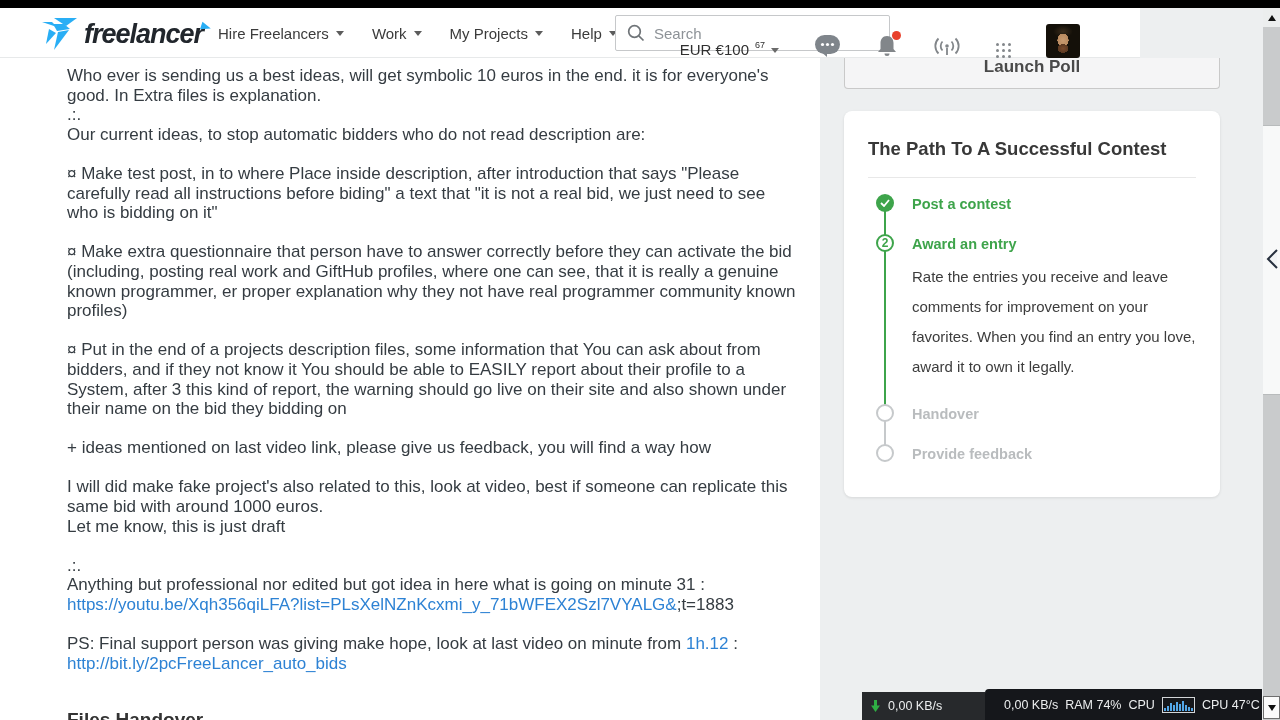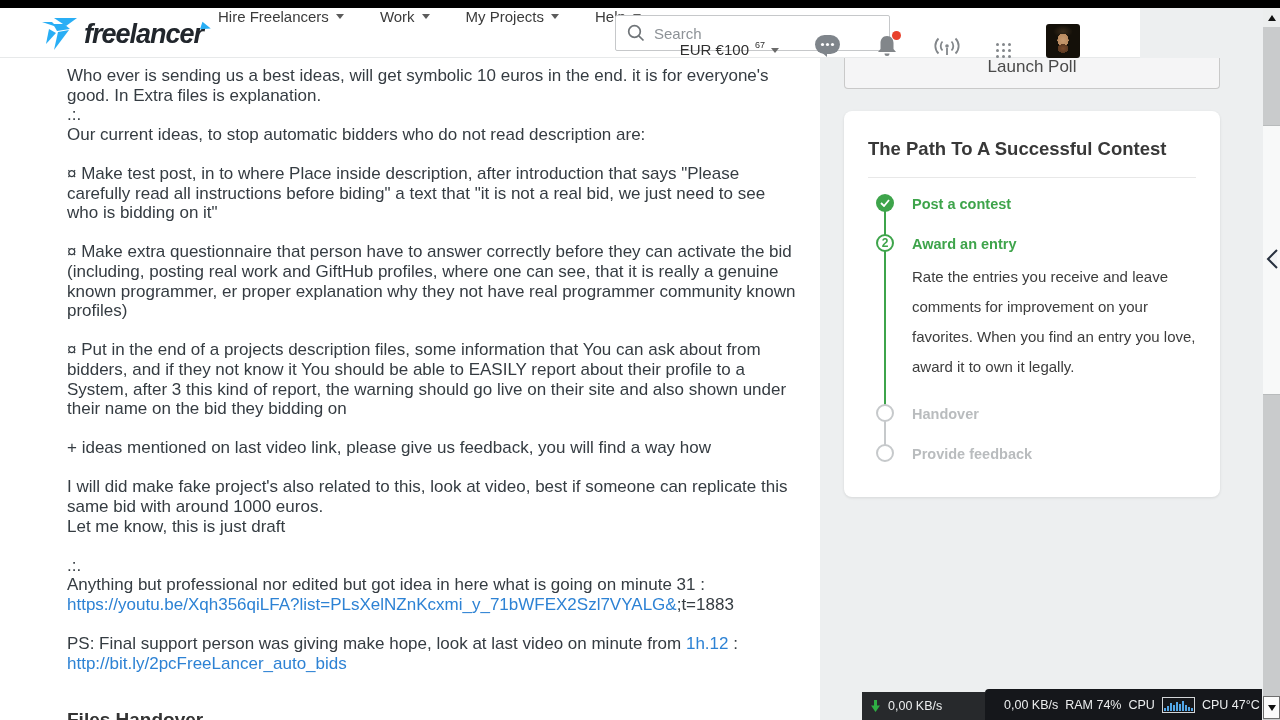--- a/index.html
+++ b/index.html
@@ -10,21 +10,21 @@
   }
   
   #top-strip { position:absolute; left:0; top:0; width:1280px; height:8px; background:#000; z-index:45; }
 
   
   #navbar { position:absolute; left:0; top:8px; width:1140px; height:50px; background:#fff;
             border-bottom:1px solid #e7e9ea; z-index:10; }
   .logo-wrap { position:absolute; left:40px; top:9px; display:flex; align-items:center; }
   .logo-text { font-size:27px; font-weight:bold; font-style:italic; color:#21262c; letter-spacing:-1px; margin-left:6px; }
   .logo-accent { width:0; height:0; border-left:10px solid #29aef5; border-top:4px solid transparent; border-bottom:4px solid transparent; margin-left:-2px; margin-top:-14px; transform:rotate(18deg); }
-  .nav-menu { position:absolute; left:218px; top:0; height:50px; display:flex; align-items:flex-start; gap:36px; }
+  .nav-menu { position:absolute; left:218px; top:0; height:50px; display:flex; align-items:center; gap:28px; }
   .nav-item { display:flex; align-items:center; gap:7px; font-size:15px; color:#3b3b3b; cursor:pointer; }
   .caret { width:0; height:0; border-left:4.5px solid transparent; border-right:4.5px solid transparent; border-top:5px solid #5c5c5c; }
   .search-box { position:absolute; left:615px; top:7px; width:275px; height:36px; border:1px solid #c6c8ca;
                 border-radius:2px; background:#fff; display:flex; align-items:center; padding-left:11px; }
   .search-box input { border:none; outline:none; font-size:15px; color:#333; width:215px; margin-left:9px;
                       font-family:"Liberation Sans",sans-serif; background:transparent; }
   .search-box input::placeholder { color:#8d9297; }
   .nav-right { position:absolute; right:60px; top:0; height:50px; display:flex; align-items:flex-end; gap:35px; }
   .currency { display:flex; align-items:flex-start; gap:6px; font-size:15px; color:#2f2f2f; cursor:pointer; padding-top:2px;}
   .currency sup { font-size:9px; color:#2f2f2f; margin-top:-1px;}
@@ -48,21 +48,21 @@
   .files-section { margin-top:36px; }
   .files-title { font-size:19px; font-weight:bold; color:#333; }
   .files-hr { border:none; border-top:1px solid #e0e2e3; margin-top:19px; }
   .file-row { display:flex; align-items:flex-start; gap:14px; margin-top:13px; padding-left:3px; }
   .file-link { font-size:14.5px; font-weight:600; color:#2d82d4; text-decoration:none; margin-top:4px; display:inline-block; }
 
   
   #launch-poll-btn { position:absolute; left:844px; top:58px; width:376px; height:31px; background:#f5f5f6;
                      border:1px solid #c9c9c9; border-top:none; border-radius:0 0 4px 4px;
                      display:flex; justify-content:center; align-items:flex-start; cursor:pointer; overflow:hidden; }
-  #launch-poll-btn span { font-size:17px; font-weight:normal; color:#4a4a4a; margin-top:-1px; }
+  #launch-poll-btn span { font-size:17px; font-weight:bold; color:#4a4a4a; margin-top:-1px; }
   #path-card { position:absolute; left:844px; top:111px; width:376px; height:386px; background:#fff;
                border-radius:8px; box-shadow:0 1px 3px rgba(0,0,0,0.10); }
   .card-title { position:absolute; left:24px; top:27px; font-size:18.5px; font-weight:bold; color:#383838; }
   .card-hr { position:absolute; left:24px; top:66px; width:328px; border:none; border-top:1px solid #e8e8e8; }
   .tl-line { position:absolute; width:2px; left:40px; }
   .tl-line.green { background:#3ea44b; top:92px; height:210px; }
   .tl-line.gray  { background:#c6c9cb; top:302px; height:40px; }
   .tl-dot { position:absolute; left:32px; width:18px; height:18px; border-radius:50%; background:#fff; }
   .tl-dot.done { background:#3ea44b; display:flex; align-items:center; justify-content:center; }
   .tl-dot.current { border:2px solid #3ea44b; color:#3ea44b; font-size:12px; font-weight:bold;

